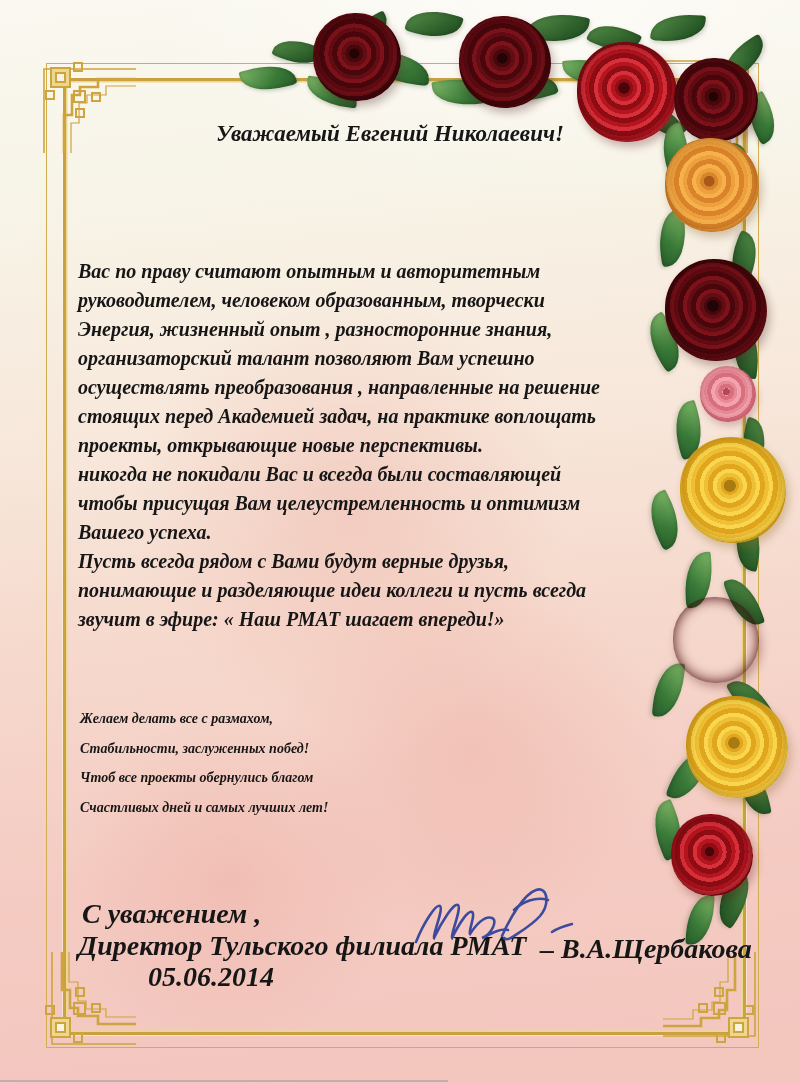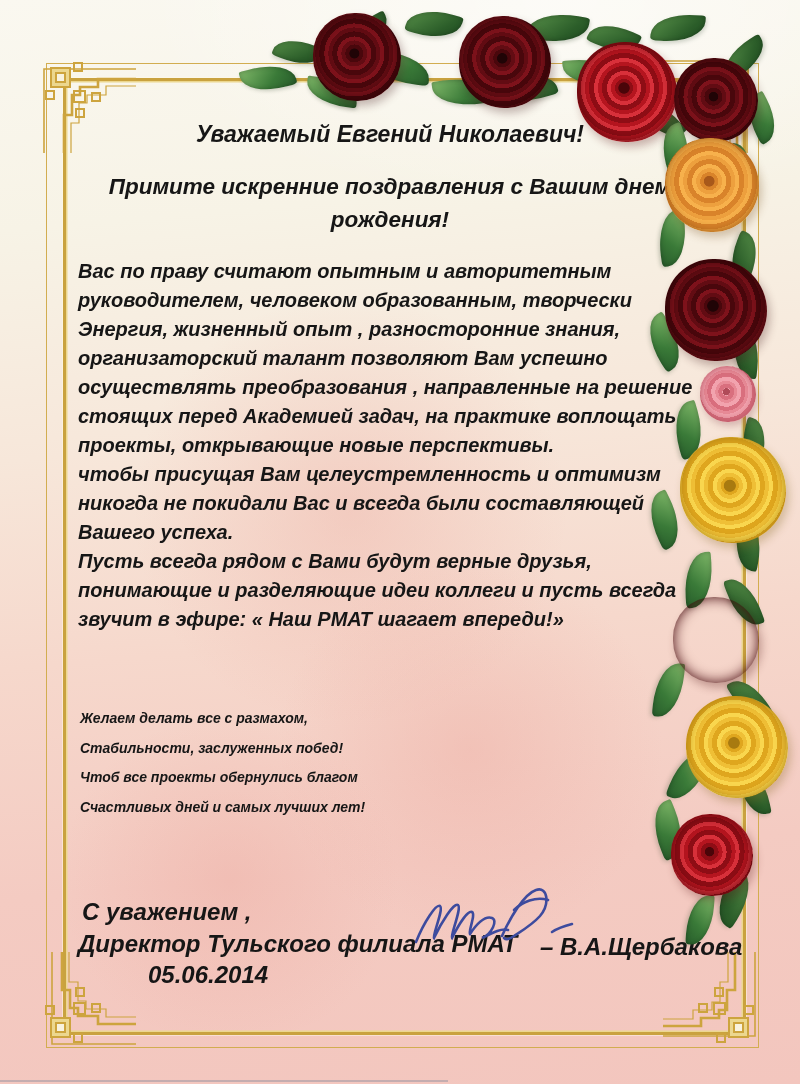--- a/index.html
+++ b/index.html
@@ -1,18 +1,18 @@
 <!DOCTYPE html>
 <html><head>
 <meta charset="utf-8">
 <style>
   html,body{margin:0;padding:0;background:#888;}
   .page{
     position:relative;width:800px;height:1084px;overflow:hidden;
-    font-family:Liberation Sans, sans-serif;
+    font-family:Liberation Serif, serif;
     background:
       radial-gradient(ellipse 600px 300px at 70% 0%, rgba(255,255,255,.55), rgba(255,255,255,0) 70%),
       linear-gradient(175deg,#faf8f0 0%,#f7f3e6 20%,#f7e7da 40%,#f6d8cc 58%,#f4cbc2 78%,#f3c6be 100%);
   }
   
   .wm{position:absolute;border-radius:50%;pointer-events:none;z-index:1;
       background:radial-gradient(circle, rgba(236,168,158,.38), rgba(236,168,158,0) 68%);}
   
   .frame-outer{position:absolute;left:46px;top:63px;width:711px;height:983px;
       border:1.5px solid #d2ad50;z-index:2;}
@@ -23,21 +23,21 @@
   .corner.tr{transform:rotate(90deg);}
   .corner.br{transform:rotate(180deg);}
   .corner.bl{transform:rotate(270deg);}
   
   .textlayer{position:absolute;inset:0;z-index:4;color:#161616;font-style:italic;font-weight:700;}
   .salutation{position:absolute;left:20px;top:121px;width:740px;text-align:center;font-size:23px;}
   .intro{position:absolute;left:20px;top:170px;width:740px;text-align:center;font-size:22.5px;line-height:33px;}
   .body-block{position:absolute;left:78px;top:257px;width:648px;font-size:20px;line-height:29px;}
   .poem-block{position:absolute;left:80px;top:704px;width:640px;font-size:14px;line-height:29.5px;}
   .line{white-space:nowrap;}
-  .closing{position:absolute;inset:0;font-size:24px;}
+  .closing{position:absolute;inset:0;font-size:28px;}
   .regards{position:absolute;left:82px;top:898px;}
   .position-line{position:absolute;left:78px;top:930px;white-space:nowrap;}
   .name-line{position:absolute;left:540px;top:933px;white-space:nowrap;}
   .date-line{position:absolute;left:148px;top:961px;}
   .signature{position:absolute;left:408px;top:878px;width:168px;height:92px;z-index:5;}
   
   #garland{position:absolute;inset:0;z-index:5;pointer-events:none;}
   .leaf{position:absolute;box-shadow:inset 0 0 5px rgba(0,0,0,.28), 1px 2px 4px rgba(60,80,50,.25);}
   .leaf0{background:linear-gradient(135deg,#7fb768,#3a7a38 60%,#275c2a);border-radius:6% 80% 10% 80%;}
   .leaf1{background:linear-gradient(135deg,#5d964d,#2b5d29 65%,#1e4a20);border-radius:80% 8% 80% 10%;}
@@ -113,34 +113,30 @@
       </svg>
     </div>
   <div class="corner bl" style="left:40px;bottom:36px;">
       <svg viewBox="0 0 96 96">
         <use href="#ornament"></use>
       </svg>
     </div>
 
   <div class="textlayer">
     <div class="salutation">Уважаемый Евгений Николаевич!</div>
-    <div class="intro">
-        <div class="line">Примите искренние поздравления с Вашим днем</div>
-        <div class="line">рождения!</div>
-      </div>
     <div class="body-block">
         <div class="line">Вас по праву считают опытным и авторитетным</div>
         <div class="line">руководителем, человеком образованным, творчески</div>
         <div class="line">Энергия, жизненный опыт , разносторонние знания,</div>
         <div class="line">организаторский талант позволяют Вам успешно</div>
         <div class="line">осуществлять преобразования , направленные на решение</div>
         <div class="line">стоящих перед Академией задач, на практике воплощать</div>
         <div class="line">проекты, открывающие новые перспективы.</div>
+        <div class="line">никогда не покидали Вас и всегда были составляющей</div>
         <div class="line">чтобы присущая Вам целеустремленность и оптимизм</div>
-        <div class="line">никогда не покидали Вас и всегда были составляющей</div>
         <div class="line">Вашего успеха.</div>
         <div class="line">Пусть всегда рядом с Вами будут верные друзья,</div>
         <div class="line">понимающие и разделяющие идеи коллеги и пусть всегда</div>
         <div class="line">звучит в эфире: « Наш РМАТ шагает впереди!»</div>
       </div>
     <div class="poem-block">
         <div class="line">Желаем делать все с размахом,</div>
         <div class="line">Стабильности, заслуженных побед!</div>
         <div class="line">Чтоб все проекты обернулись благом</div>
         <div class="line">Счастливых дней и самых лучших лет!</div>

